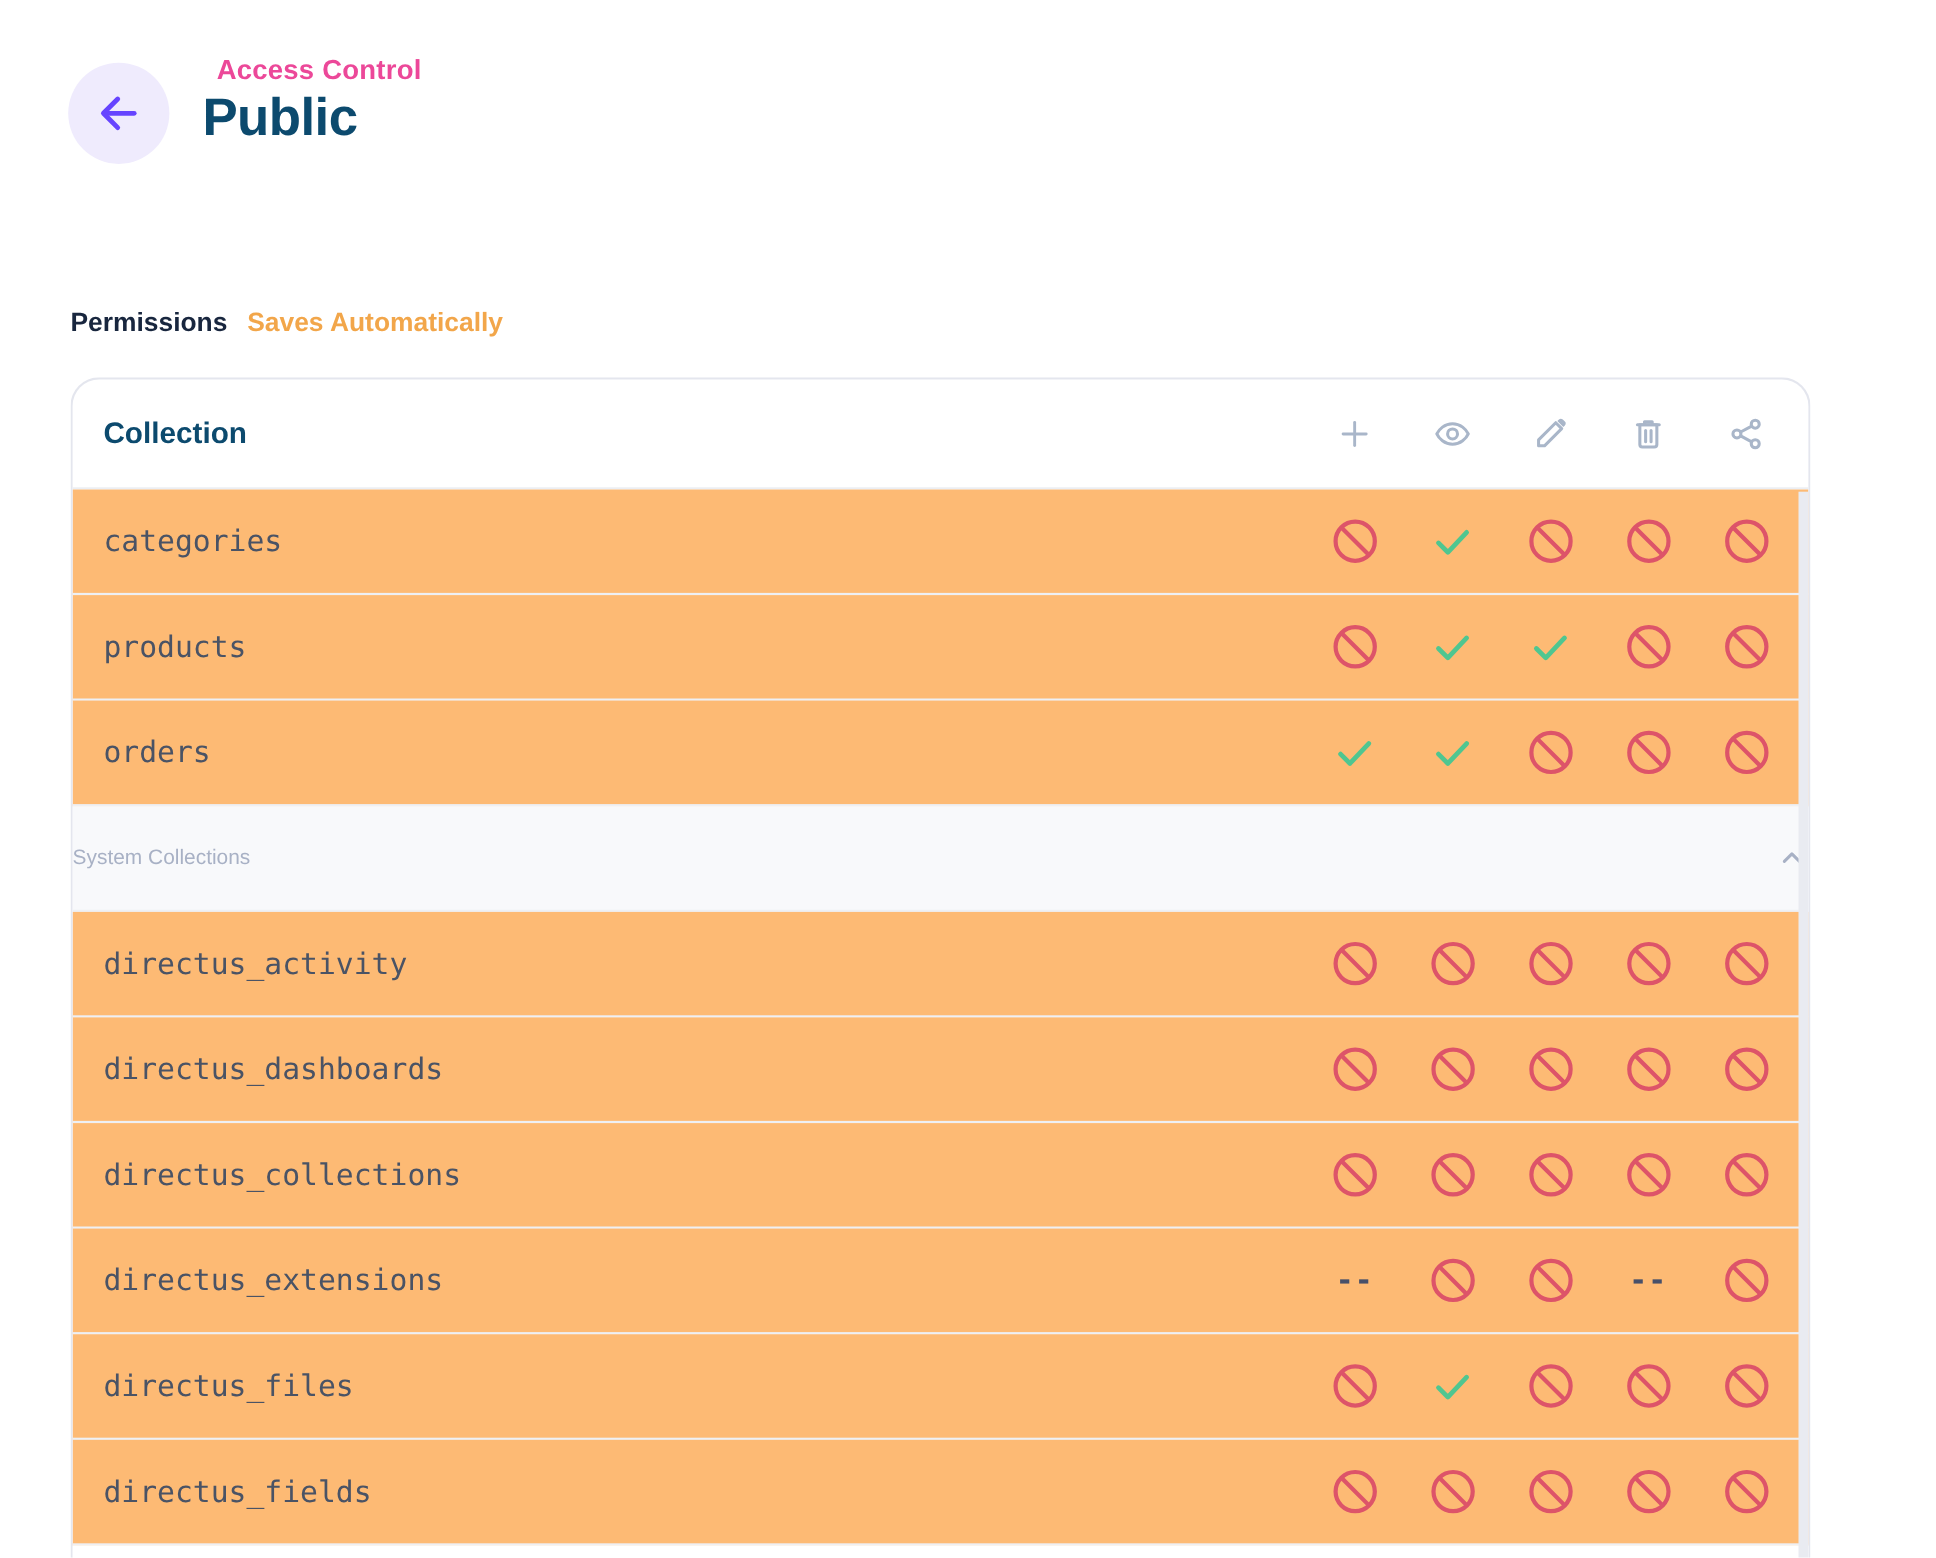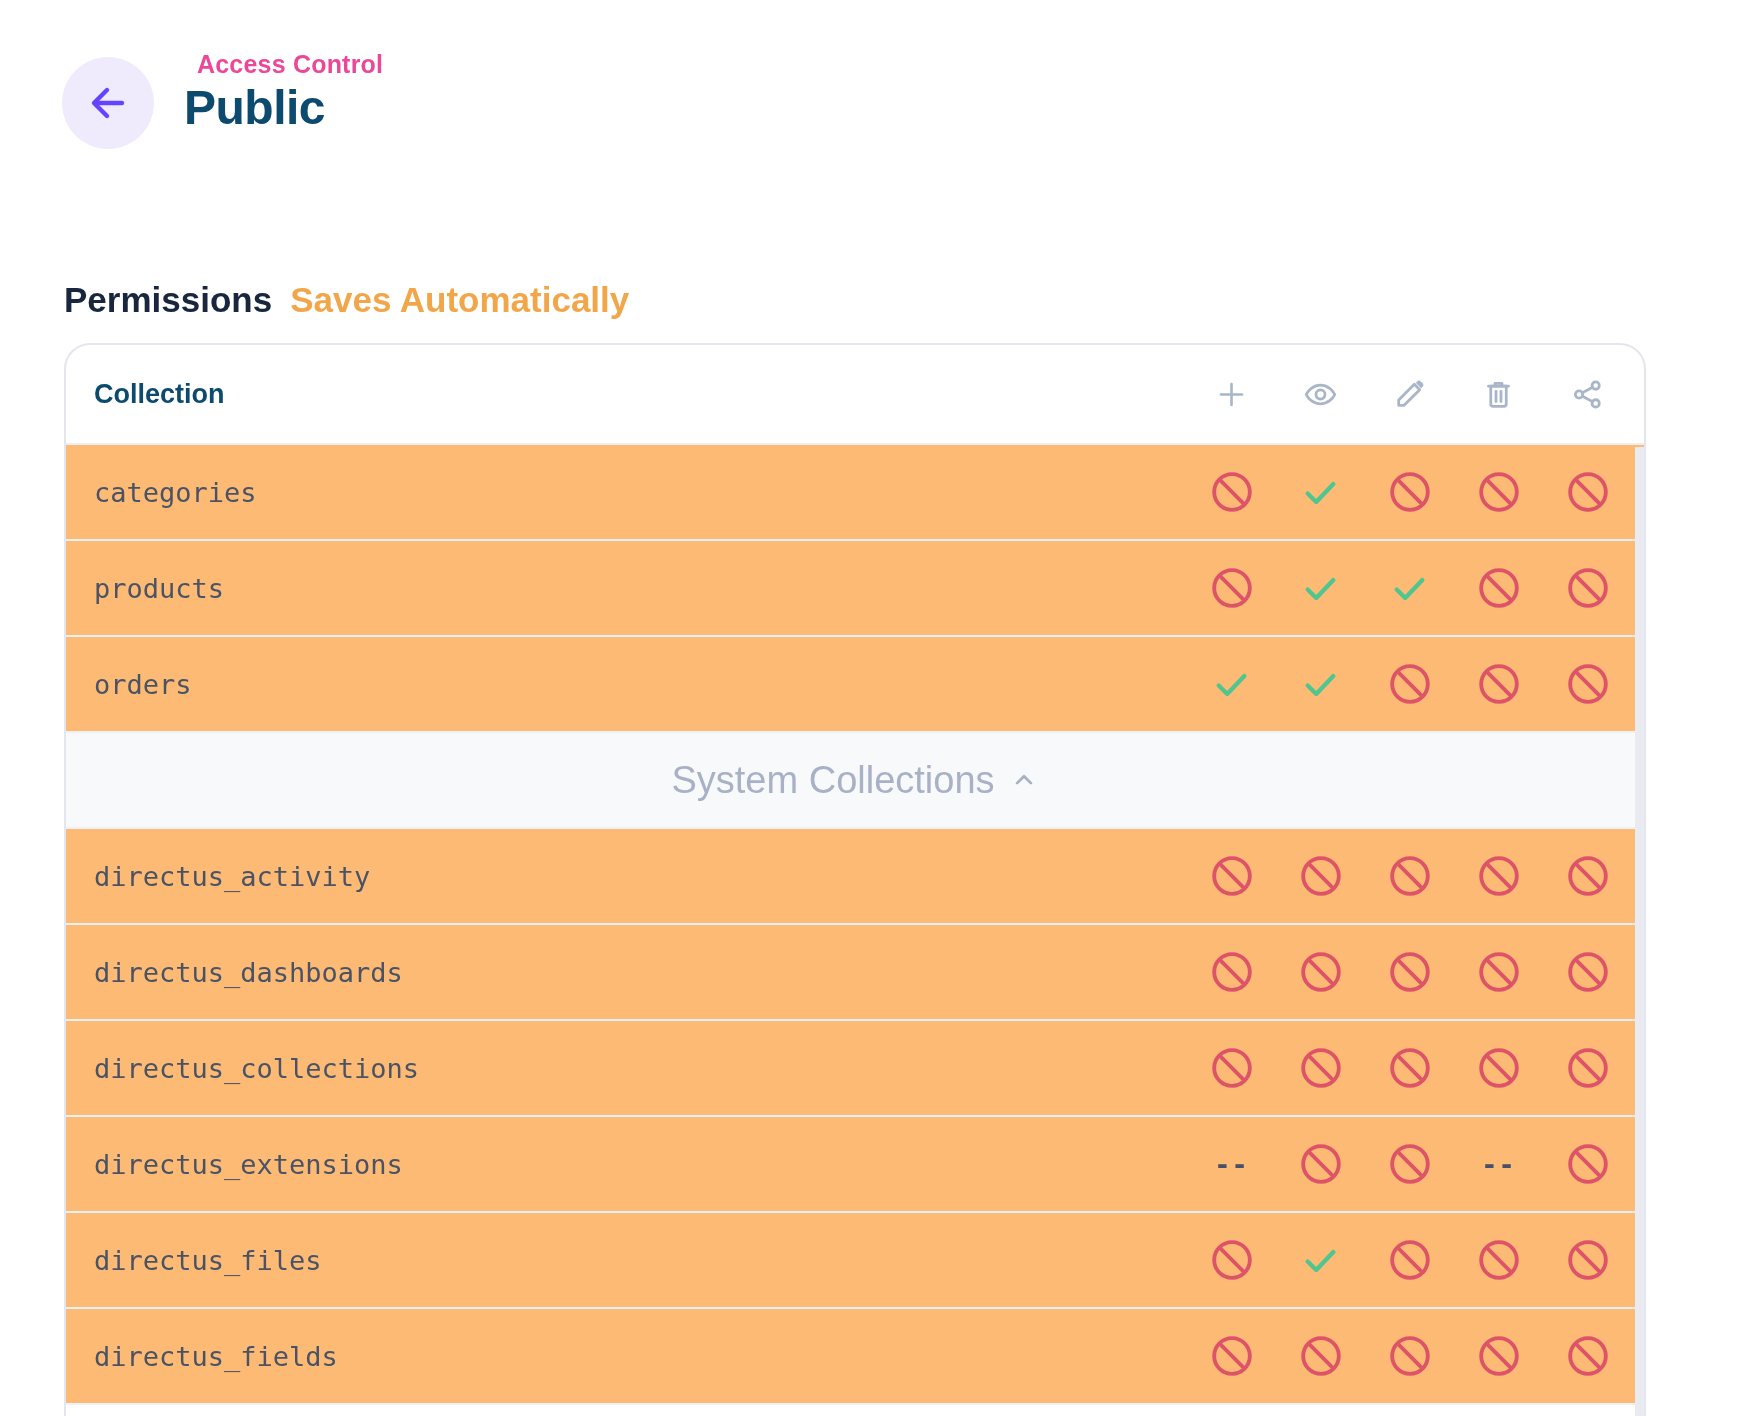--- a/index.html
+++ b/index.html
@@ -24,21 +24,21 @@
     background:var(--accent-bg);display:flex;align-items:center;justify-content:center;cursor:pointer;
   }
   .back-btn svg{width:48px;height:48px;stroke:var(--accent);}
   .breadcrumb{
     position:absolute;left:197px;top:50px;font-size:25px;font-weight:700;color:#ec4899;letter-spacing:.2px;
   }
   .page-title{
     position:absolute;left:184px;top:80px;font-size:48px;font-weight:800;color:#0c4a6e;letter-spacing:-.5px;
   }
   
-  .section-heading{position:absolute;left:64px;top:280px;font-size:35px;font-weight:700;}
+  .section-heading{position:absolute;left:64px;top:280px;font-size:24px;font-weight:700;}
   .section-title{color:#18263e;}
   .section-status{color:var(--warning);margin-left:18px;}
   
   .card{
     position:absolute;left:64px;top:343px;width:1582px;height:1100px;
     background:#fff;border:2px solid #e4e6ee;border-bottom:none;
     border-radius:26px 26px 0 0;overflow:hidden;
   }
   .thead{
     height:100px;display:flex;align-items:center;justify-content:space-between;
@@ -52,22 +52,22 @@
   .row{
     height:96px;display:flex;align-items:center;justify-content:space-between;
     padding:0 12px 0 28px;border-bottom:2px solid #eef0f4;background:#fdba74;cursor:default;
   }
   .name{font-family:"DejaVu Sans Mono", monospace;font-size:27px;color:#4a5365;}
   .cell{cursor:pointer;}
   .ic-block{width:46px;height:46px;stroke:var(--danger);}
   .ic-check{width:41px;height:41px;stroke:var(--success);}
   .none-mark{font-family:"DejaVu Sans Mono", monospace;font-size:27px;font-weight:700;color:#47506a;letter-spacing:1px;}
   .divider-row{
-    height:96px;background:#f8f9fb;display:flex;align-items:center;justify-content:center;gap:14px;
-    border-bottom:2px solid #eef0f4;color:var(--divider-text);font-size:38px;font-weight:500;cursor:pointer;
+    height:96px;background:#f8f9fb;display:flex;align-items:center;justify-content:space-between;gap:14px;
+    border-bottom:2px solid #eef0f4;color:var(--divider-text);font-size:19px;font-weight:500;cursor:pointer;
   }
   .divider-row svg{width:30px;height:30px;stroke:var(--divider-text);}
   .row-partial{height:16px;background:#fff;}
   .scroll-track{
     position:absolute;right:0;top:102px;bottom:0;width:9px;background:#e9ebf1;
   }
   svg{fill:none;stroke-linecap:round;stroke-linejoin:round;}
 </style>
 </head>
 <body>

